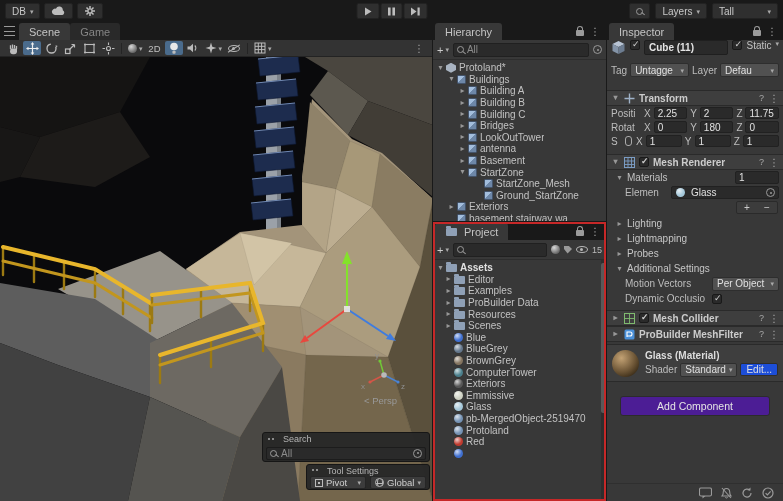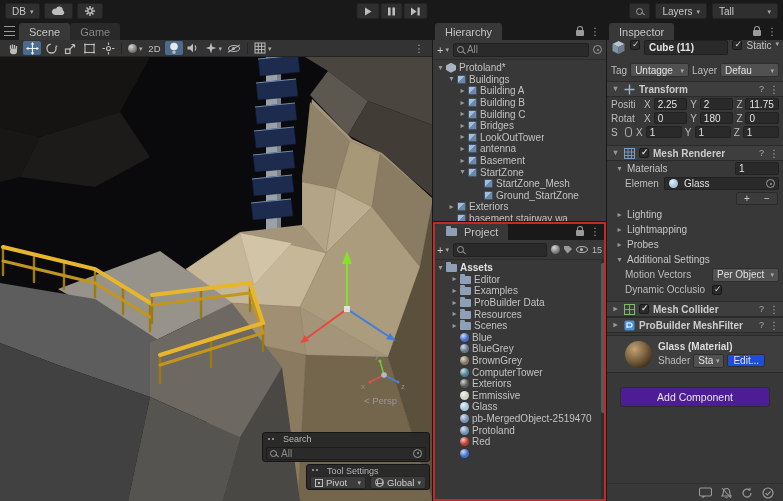--- a/index.html
+++ b/index.html
@@ -90,21 +90,21 @@
   .redbox{position:absolute;left:0;top:200px;width:100%;height:279px;border:2px solid #c62828;z-index:40;pointer-events:none}
   .ptoolbar{height:20px;background:#383838;border-bottom:1px solid #2d2d2d;display:flex;
             align-items:center;gap:4px;padding:0 4px;flex:none}
   .addbtn{display:flex;align-items:center;gap:2px;color:#ccc;font-size:11px;flex:none}
   .searchbox{flex:1;height:14px;background:#2a2a2a;border:1px solid #202020;border-radius:2px;
              display:flex;align-items:center;gap:3px;padding:0 3px;color:#8c8c8c;min-width:0;overflow:hidden}
   .list{flex:1;overflow:hidden;padding-top:2px;position:relative}
   .hrow,.prow{height:11.6px;display:flex;align-items:center;font-size:10px;color:#c2c2c2;
               white-space:nowrap;overflow:hidden}
   .lvl0{padding-left:3px}.lvl1{padding-left:14px}.lvl2{padding-left:25px}.lvl3{padding-left:41px}
-  .plvl0{padding-left:3px}.plvl1{padding-left:17px}
+  .plvl0{padding-left:3px}.plvl1{padding-left:11px}
   .plvl0 .lbl{color:#e2e2e2;font-weight:bold}
   .fold{width:9px;flex:none;font-size:8px;color:#989898;text-align:center;line-height:1}
   .fold.open::before{content:"▾"}
   .fold.closed::before{content:"▸"}
   .obj-icon{flex:none;margin:0 3px 0 1px}
   .obj-icon.cube{width:9px;height:9px;border:1px solid #44546b;border-radius:1px;
                  background:linear-gradient(135deg,#a3bedd 0 45%,#6d87a8 45% 100%)}
   .obj-icon.unity{width:10px;height:10px;background:#a9b4c2;
                   clip-path:polygon(50% 0,100% 28%,100% 72%,50% 100%,0 72%,0 28%)}
   .obj-icon.folder{position:relative;width:11px;height:8px;background:#8fa0b6;border-radius:1px;margin-top:1px}
@@ -118,49 +118,49 @@
 
   
   .inspector-panel{position:absolute;left:607px;top:22px;width:176px;height:479px;background:#383838}
   .insp-body{position:absolute;left:0;right:0;top:18px;bottom:18px;overflow:hidden}
   .obj-header{height:22px;display:flex;align-items:flex-start;gap:4px;padding:0 4px}
   .cb{width:10px;height:10px;background:#2a2a2a;border:1px solid #191919;border-radius:2px;position:relative;flex:none}
   .cb.checked::after{content:"✓";position:absolute;left:1px;top:-2px;font-size:9px;color:#cfcfcf}
   .name-field{flex:1;height:15px;background:#2a2a2a;border:1px solid #1f1f1f;border-radius:2px;
               font-weight:bold;color:#e4e4e4;padding:0 4px;display:flex;align-items:center;min-width:0;overflow:hidden}
   .static-lbl{color:#c2c2c2}
-  .tag-row{height:16px;display:flex;align-items:center;gap:3px;padding:0 4px;margin-bottom:3px}
+  .tag-row{height:16px;display:flex;align-items:center;gap:3px;padding:0 4px;margin-bottom:12px}
   .mini-lbl{flex:none;color:#bdbdbd}
   .dd{height:14px;background:#515151;border:1px solid #2e2e2e;border-radius:2px;display:flex;
       align-items:center;gap:3px;padding:0 4px;color:#e0e0e0;min-width:0;overflow:hidden}
   .dd .ddval{overflow:hidden;white-space:nowrap;flex:1}
   .dd .caret{flex:none}
   .flex1{flex:1}
   .comp-header{height:16px;background:#3e3e3e;border-top:1px solid #2a2a2a;border-bottom:1px solid #2a2a2a;
                display:flex;align-items:center;gap:4px;padding:0 4px;color:#cccccc;font-weight:bold}
   .hdr-right{margin-left:auto;display:flex;align-items:center;gap:5px;font-weight:normal}
   .comp-ico{flex:none;display:flex}
   .vec-row{height:14px;display:flex;align-items:center;gap:2px;padding:0 4px}
   .vec-lbl{width:30px;flex:none;color:#bdbdbd;overflow:hidden;white-space:nowrap}
   .axis{flex:none;color:#bdbdbd;margin:0 1px}
   .nfield{flex:1;height:12.5px;background:#2a2a2a;border:1px solid #212121;border-radius:2px;
           display:flex;align-items:center;padding:0 3px;color:#e0e0e0;min-width:0;overflow:hidden}
   .linkico{width:7px;height:10px;border:1.2px solid #aaa;border-radius:3px;flex:none;margin-right:1px}
   .mr-row{height:15px;display:flex;align-items:center;gap:3px;padding:0 4px 0 8px}
-  .elem-row{height:15px;display:flex;align-items:center;gap:1px;padding:0 4px 0 18px}
+  .elem-row{height:15px;display:flex;align-items:center;gap:8px;padding:0 4px 0 18px}
   .elem-lbl{width:38px;flex:none;color:#bdbdbd;overflow:hidden;white-space:nowrap}
   .objfield{flex:1;height:13px;background:#2a2a2a;border:1px solid #212121;border-radius:2px;
             display:flex;align-items:center;gap:3px;padding:0 3px;color:#e0e0e0;min-width:0;overflow:hidden}
   .pm-bar{height:13px;margin:1px 5px 2px auto;width:42px;background:#3c3c3c;border:1px solid #2a2a2a;
           border-radius:2px;display:flex;align-items:center;justify-content:space-around;color:#ccc}
   .foldrow{height:15px;display:flex;align-items:center;gap:3px;padding:0 4px 0 8px;color:#c6c6c6}
   .prop-row{height:15px;display:flex;align-items:center;gap:3px;padding:0 4px 0 18px}
   .prop-lbl{flex:none;width:84px;color:#bdbdbd;overflow:hidden;white-space:nowrap}
   .mat-head{min-height:38px;background:#3e3e3e;border-top:1px solid #2a2a2a;border-bottom:1px solid #2a2a2a;
-            display:flex;align-items:center;gap:6px;padding:3px 18px;margin-top:2px}
+            display:flex;align-items:center;gap:6px;padding:3px 5px;margin-top:2px}
   .mthumb{width:27px;height:27px;border-radius:50%;flex:none;
           background:radial-gradient(circle at 35% 30%,#c3a274,#6a5334 55%,#201709 95%)}
   .mat-info{flex:1;min-width:0}
   .mat-name{font-weight:bold;color:#dddddd;margin-bottom:2px;white-space:nowrap;overflow:hidden}
   .shader-row{display:flex;align-items:center;gap:3px}
   .btn-sm{height:13px;background:#1d4ed8;border:1px solid #2e2e2e;border-radius:2px;
           padding:0 5px;color:#e0e0e0;display:flex;align-items:center;flex:none}
   .addcomp{display:block;margin:14px auto 8px;width:150px;height:20px;background:#4c1d95;
            border:1px solid #2c2c2c;border-radius:3px;color:#e4e4e4;font-size:10.5px;
            text-align:center;line-height:18px}

